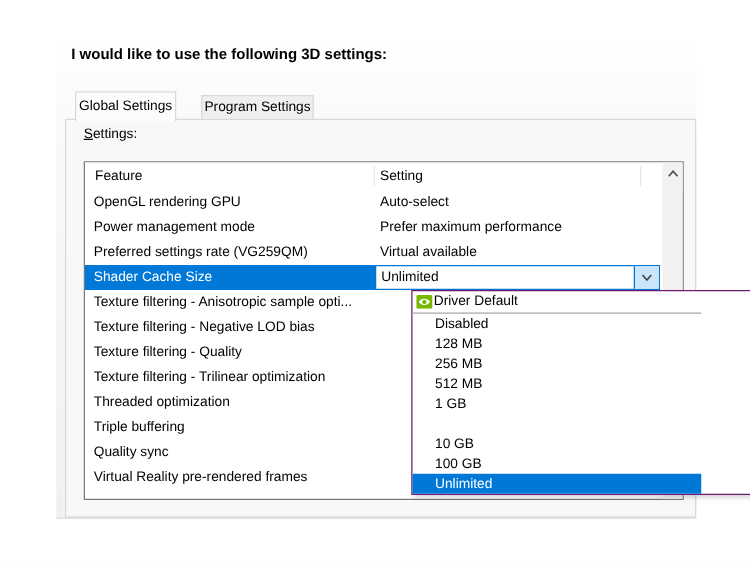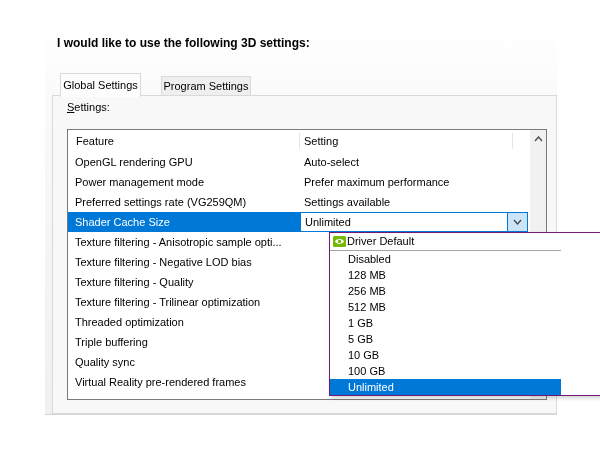--- a/index.html
+++ b/index.html
@@ -86,21 +86,21 @@
     <div class="row" style="top:42px">
       <span class="feat">Power management mode</span>
       <span class="sett">Prefer maximum performance</span>
     </div>
     <div class="row" style="top:22px">
       <span class="feat">OpenGL rendering GPU</span>
       <span class="sett">Auto-select</span>
     </div>
     <div class="row" style="top:62px">
       <span class="feat">Preferred settings rate (VG259QM)</span>
-      <span class="sett">Settings available</span>
+      <span class="sett">Virtual available</span>
     </div>
     <div class="row row-selected-bg" style="top:82px">
       <span class="feat">Shader Cache Size</span>
     </div>
     <div class="row" style="top:102px">
       <span class="feat">Texture filtering - Anisotropic sample opti...</span>
     </div>
     <div class="row" style="top:122px">
       <span class="feat">Texture filtering - Negative LOD bias</span>
     </div>
@@ -156,18 +156,17 @@
       </svg>
       <span class="lbl">Driver Default</span>
     </div>
     <div class="dd-sep"></div>
 
     <div class="dd-item" style="top:18px">Disabled</div>
     <div class="dd-item" style="top:34px">128 MB</div>
     <div class="dd-item" style="top:50px">256 MB</div>
     <div class="dd-item" style="top:66px">512 MB</div>
     <div class="dd-item" style="top:82px">1 GB</div>
-    <div class="dd-item" style="top:98px">5 GB</div>
     <div class="dd-item" style="top:114px">10 GB</div>
     <div class="dd-item" style="top:130px">100 GB</div>
     <div class="dd-item sel" style="top:146px">Unlimited</div>
   </div>
 </div>
 
 </body></html>

